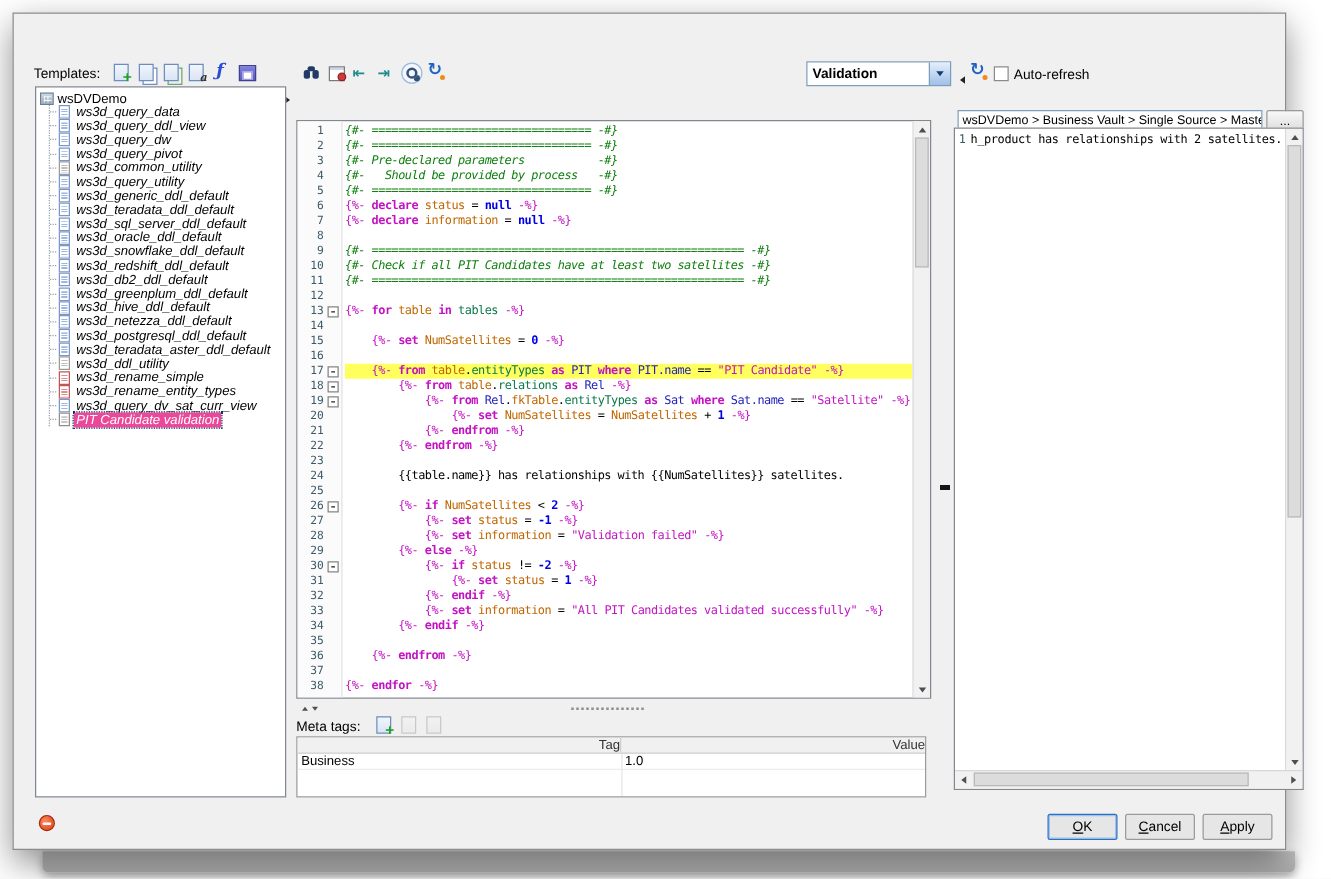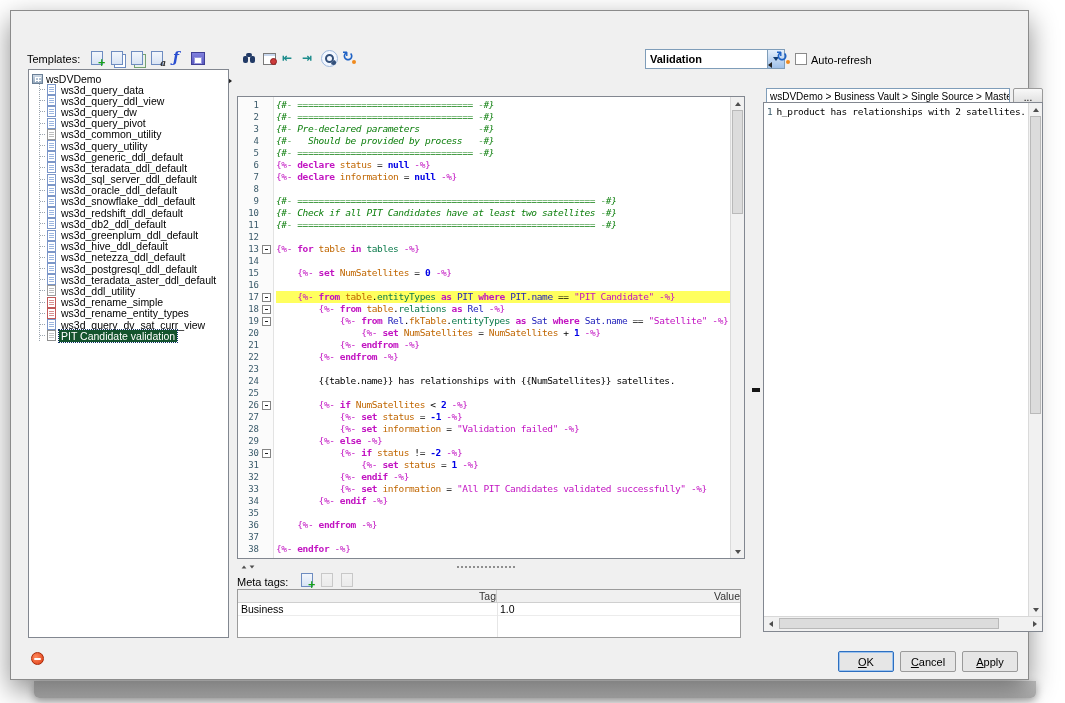--- a/index.html
+++ b/index.html
@@ -169,35 +169,35 @@
     width:11px; height:10px; display:inline-block; position:relative;
     background:linear-gradient(#cfdae6,#93a7bc); border:1px solid #6a7f96; flex:0 0 11px;
   }
   .tic-root::after{
     content:""; position:absolute; left:2px; top:2px; width:6px; height:5px;
     background:
       linear-gradient(90deg,#fff 1px,transparent 1px) 0 0/3px 100%,
       linear-gradient(#fff 1px,transparent 1px) 0 0/100% 3px;
   }
   .tree-items{ margin-left:10px; border-left:1px dotted #9aa4ae; }
-  .tree-item{ display:flex; align-items:center; height:11.2px; white-space:nowrap; }
+  .tree-item{ display:flex; align-items:center; height:11.2px; white-space:nowrap;font-style:italic; }
   .tree-item::before{ content:""; flex:0 0 5px; border-top:1px dotted #9aa4ae; margin-right:2px; }
   .tic{
     position:relative; display:inline-block; width:9px; height:11px; flex:0 0 9px;
     background:#fff; border:1px solid #7b96c8; margin-right:3px;
   }
   .tic::after{
     content:""; position:absolute; left:1px; top:2px; width:5px; height:6px;
     background:repeating-linear-gradient(#9cb6e0 0 1px,transparent 1px 2px);
   }
   .tic-gray{ border-color:#9a9a9a; } .tic-gray::after{ background:repeating-linear-gradient(#bdbdbd 0 1px,transparent 1px 2px); }
   .tic-red{ border-color:#c05858; } .tic-red::after{ background:repeating-linear-gradient(#d89090 0 1px,transparent 1px 2px); }
   .tic-plain{ border-color:#8f8f8f; } .tic-plain::after{ background:repeating-linear-gradient(#c6c6c6 0 1px,transparent 1px 2px); }
   .tree-label{ padding:0 2px; }
-  .tree-item.selected .tree-label{ background:#14532d; color:#fff; outline:1px dotted #0c2d66; }
+  .tree-item.selected .tree-label{ background:#ec4899; color:#fff; outline:1px dotted #0c2d66; }
 
   
   .editor{
     position:absolute; left:226px; top:56px; width:508px; height:463px;
     background:#fff; border:1px solid #828790; display:flex; overflow:hidden;
   }
   .editor-gutter{ flex:0 0 36px; background:#fbfbfb; border-right:1px solid #e3e3e3; padding-top:2px; }
   .gut-row{ height:12px; display:flex; align-items:center; }
   .gut-num{ flex:0 0 21px; text-align:right; font:9px "DejaVu Sans Mono",monospace; color:#3a5a6a; }
   .gut-fold{ flex:0 0 14px; display:flex; align-items:center; justify-content:center; position:relative; }
@@ -312,21 +312,21 @@
     <div class="iconrow" style="left:230px;top:10px">
         <span class="tbi ic-find"></span>
         <span class="tbi ic-find-entity"></span>
         <span class="tbi ic-shift-left"></span>
         <span class="tbi ic-shift-right"></span>
         <span class="tbi ic-preview-template"></span>
         <span class="tbi ic-refresh-editor"></span>
       </div>
 
     <span class="lbl bold" style="left:635px;top:13px">Type:</span>
-    <div class="combo" style="left:634px;top:9px;width:140px">
+    <div class="combo" style="left:634px;top:9px;width:116px">
       <span class="combo-text">Validation</span>
       <span class="combo-arrow">
           <span class="arr arr-down"></span>
         </span>
     </div>
 
     <span class="tri" style="left:757px;top:14px"><span class="arr arr-left"></span></span>
     <span class="tbi ic-refresh-preview" style="position:absolute;left:764px;top:10px"></span>
     <span class="checkbox" style="left:784px;top:13px"></span>
     <span class="lbl" style="left:800px;top:14px">Auto-refresh</span>

